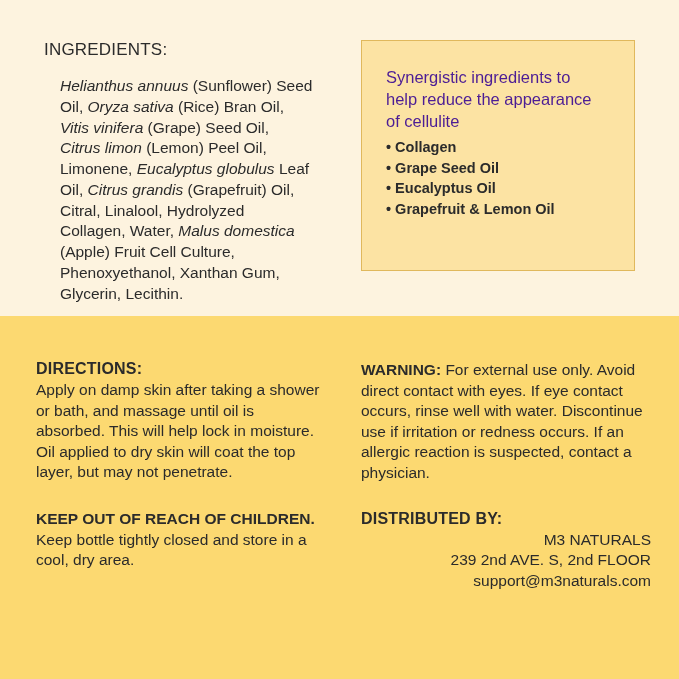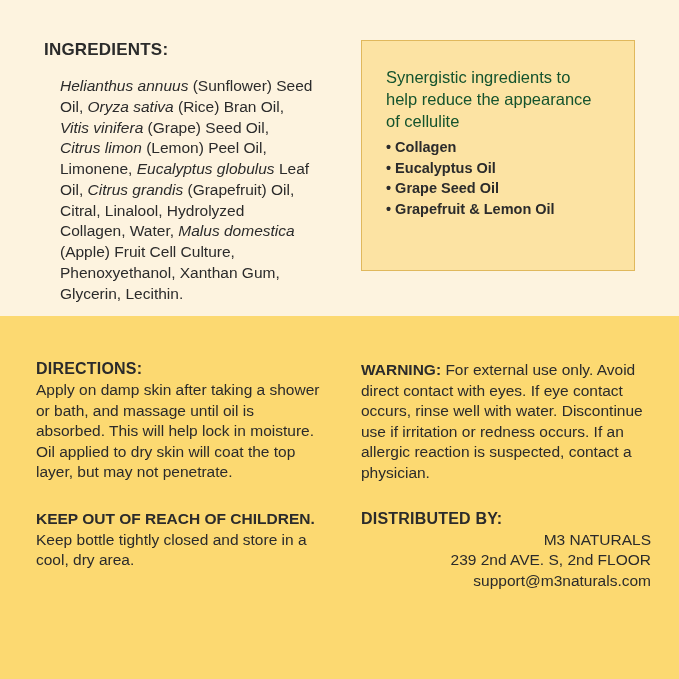--- a/index.html
+++ b/index.html
@@ -42,21 +42,21 @@
   .ingredients {
     position: absolute;
     left: 44px;
     top: 40px;
     width: 285px;
     color: #2b2b2b;
   }
   .ingredients h2 {
     margin: 0 0 4px 0;
     font-size: 17px;
-    font-weight: bold;
+    font-weight: normal;
     letter-spacing: 0.2px;
   }
   .ingredients p {
     margin: 16px;
     font-size: 15.5px;
     line-height: 1.34;
   }
   .ingredients em {
     font-style: italic;
   }
@@ -72,21 +72,21 @@
     border: 1px solid #e0b85c;
     box-sizing: border-box;
   }
   .synergy-title {
     position: absolute;
     left: 24px;
     top: 26px;
     width: 220px;
     font-size: 16.5px;
     line-height: 1.32;
-    color: #14532d;
+    color: #4c1d95;
   }
   .synergy-list {
     position: absolute;
     left: 24px;
     top: 96px;
     width: 235px;
     margin: 0;
     padding: 0;
     list-style: none;
   }
@@ -149,22 +149,22 @@
 
   <div class="ingredients">
     <h2>INGREDIENTS:</h2>
     <p id="ingredients-text"><em>Helianthus annuus</em><span> (Sunflower) Seed Oil, </span><em>Oryza sativa</em><span> (Rice) Bran Oil, </span><em>Vitis vinifera</em><span> (Grape) Seed Oil, </span><em>Citrus limon</em><span> (Lemon) Peel Oil, Limonene, </span><em>Eucalyptus globulus</em><span> Leaf Oil, </span><em>Citrus grandis</em><span> (Grapefruit) Oil, Citral, Linalool, Hydrolyzed Collagen, Water, </span><em>Malus domestica</em><span> (Apple) Fruit Cell Culture, Phenoxyethanol, Xanthan Gum, Glycerin, Lecithin.</span></p>
   </div>
 
   <div class="synergy-box">
     <div class="synergy-title">Synergistic ingredients to help reduce the appearance of cellulite</div>
     <ul class="synergy-list" id="synergy-list">
         <li>Collagen</li>
+        <li>Grape Seed Oil</li>
         <li>Eucalyptus Oil</li>
-        <li>Grape Seed Oil</li>
         <li>Grapefruit &amp; Lemon Oil</li>
       </ul>
   </div>
 
   <div class="col-left">
     <p class="sec-head">DIRECTIONS:</p>
     <p class="sec-body">Apply on damp skin after taking a shower or bath, and massage until oil is absorbed. This will help lock in moisture. Oil applied to dry skin will coat the top layer, but may not penetrate.</p>
     <div class="block-gap"></div>
     <p class="sec-body"><span class="inline-head">KEEP OUT OF REACH OF CHILDREN.</span><span> Keep bottle tightly closed and store in a cool, dry area.</span></p>
   </div>

